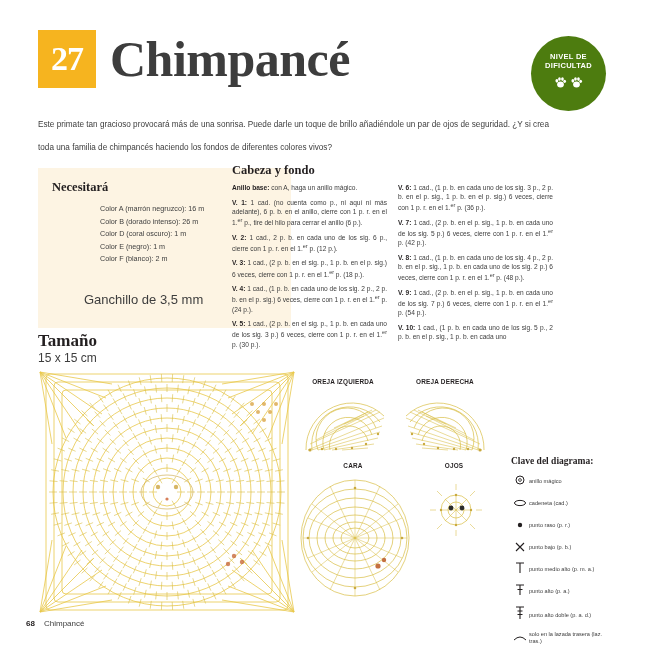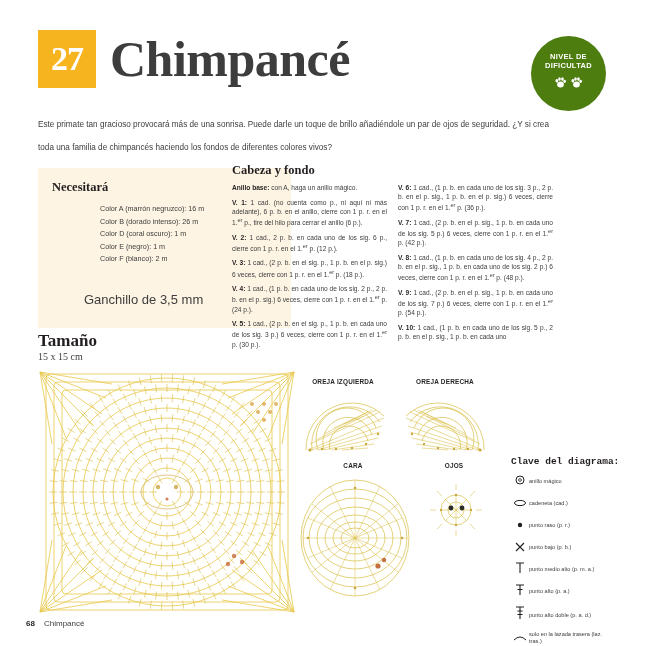--- a/index.html
+++ b/index.html
@@ -139,23 +139,22 @@
   .size-title {
     position: absolute;
     left: 38px; top: 331px;
     font-family: "Liberation Serif", serif;
     font-size: 17px;
     font-weight: 700;
   }
   .size-value {
     position: absolute;
     left: 38px; top: 351px;
-    font-size: 10px;
+    font-size: 12px;
     color: #3d3d3d;
-    font-family: Liberation Serif, serif;
   }
 
   
   .pat-title {
     position: absolute;
     left: 232px; top: 163px;
     font-family: "Liberation Serif", serif;
     font-size: 12.5px;
     font-weight: 700;
   }
@@ -179,21 +178,21 @@
     letter-spacing: 0.2px;
     color: #231f20;
     text-align: center;
   }
   .chart-svg { position: absolute; }
 
   
   .key-title {
     position: absolute;
     left: 511px; top: 456px;
-    font-family: Liberation Mono, monospace;
+    font-family: Liberation Serif, serif;
     font-size: 9.5px;
     font-weight: 700;
   }
   .key-list {
     position: absolute;
     left: 511px; top: 472px;
     width: 100px;
   }
   .key-row {
     display: flex;

